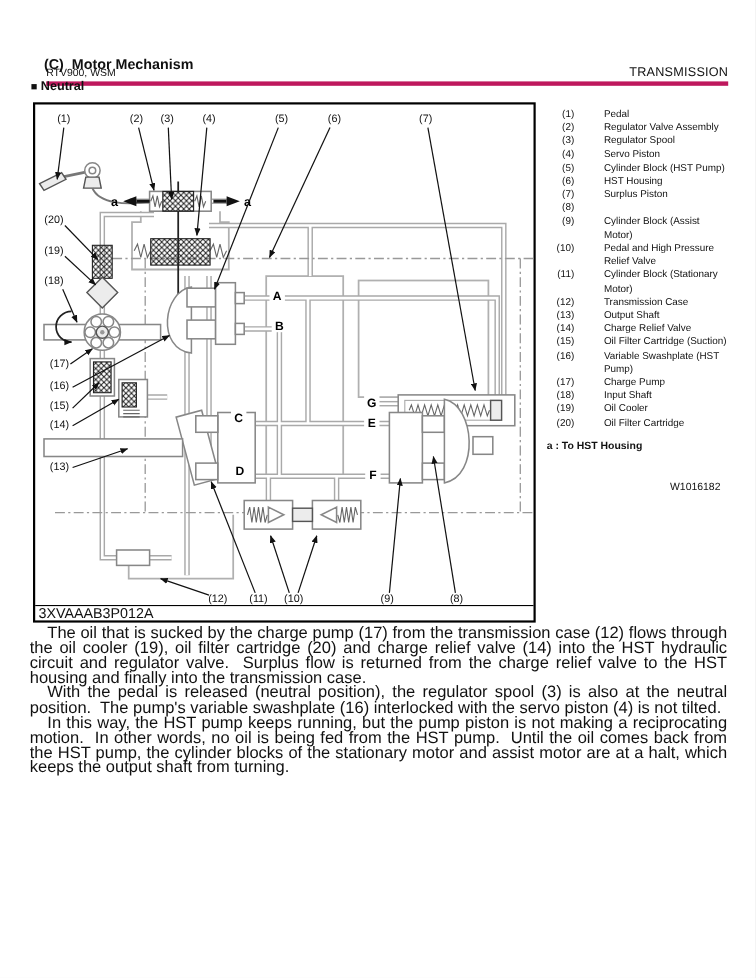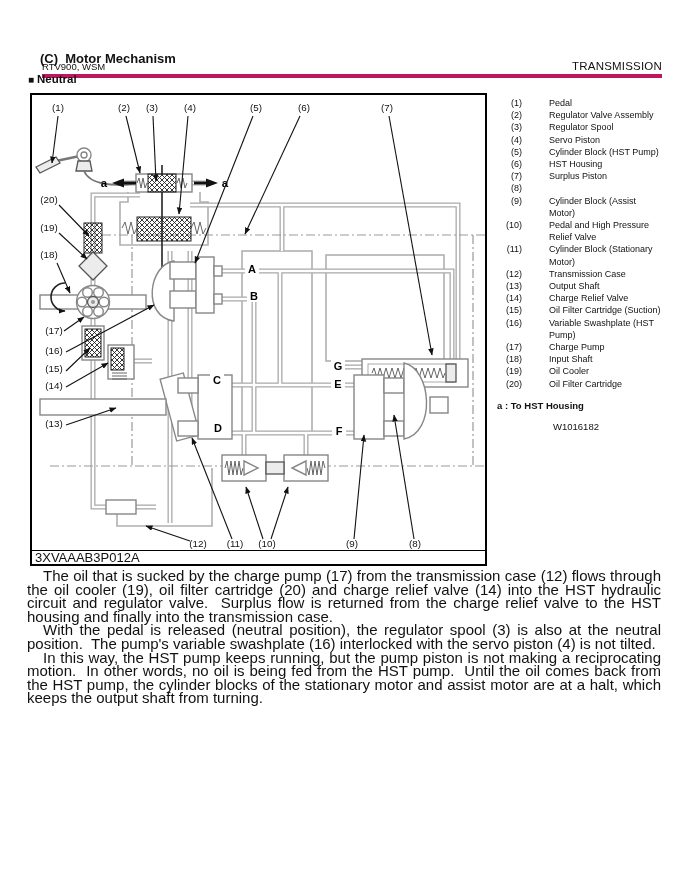--- a/index.html
+++ b/index.html
@@ -20,21 +20,21 @@
                   border:2px solid #000; box-sizing:border-box; background:#fff; }
   .figure-frame svg { display:block; }
   .figure-code { height:14px; border-top:1.5px solid #000; font-size:13px;
                  line-height:13px; padding-left:3px; }
 
   .legend { position:absolute; left:497px; top:97px; width:164px; font-size:9px; line-height:12.2px; }
   .legend-item  { display:flex; }
   .legend-num   { width:25px; text-align:right; flex:none; margin-right:4px; }
   .legend-label { flex:1;padding-left:23px; }
   .legend-note  { font-weight:bold; font-size:9.5px; margin-top:10px; }
-  .legend-ref   { font-size:9.5px; text-align:center; padding-right:6px; margin-top:9px; }
+  .legend-ref   { font-size:9.5px; text-align:right; padding-right:6px; margin-top:25px; }
 
   .body-text { position:absolute; left:27px; top:569px; width:634px;
                font-size:15px; line-height:13.6px; text-align:justify; }
   .body-text p { margin:0; text-indent:16px; white-space:pre-wrap; }
 
   
   .wall        { stroke:#b0b0b0; stroke-width:1.6; fill:none; }
   .pipe-casing { stroke:#a9a9a9; stroke-width:5; fill:none; }
   .pipe-core   { stroke:#fff; stroke-width:2.4; fill:none; }
   .dashdot     { stroke:#999; stroke-width:1.2; fill:none; stroke-dasharray:9 3 2 3; }

